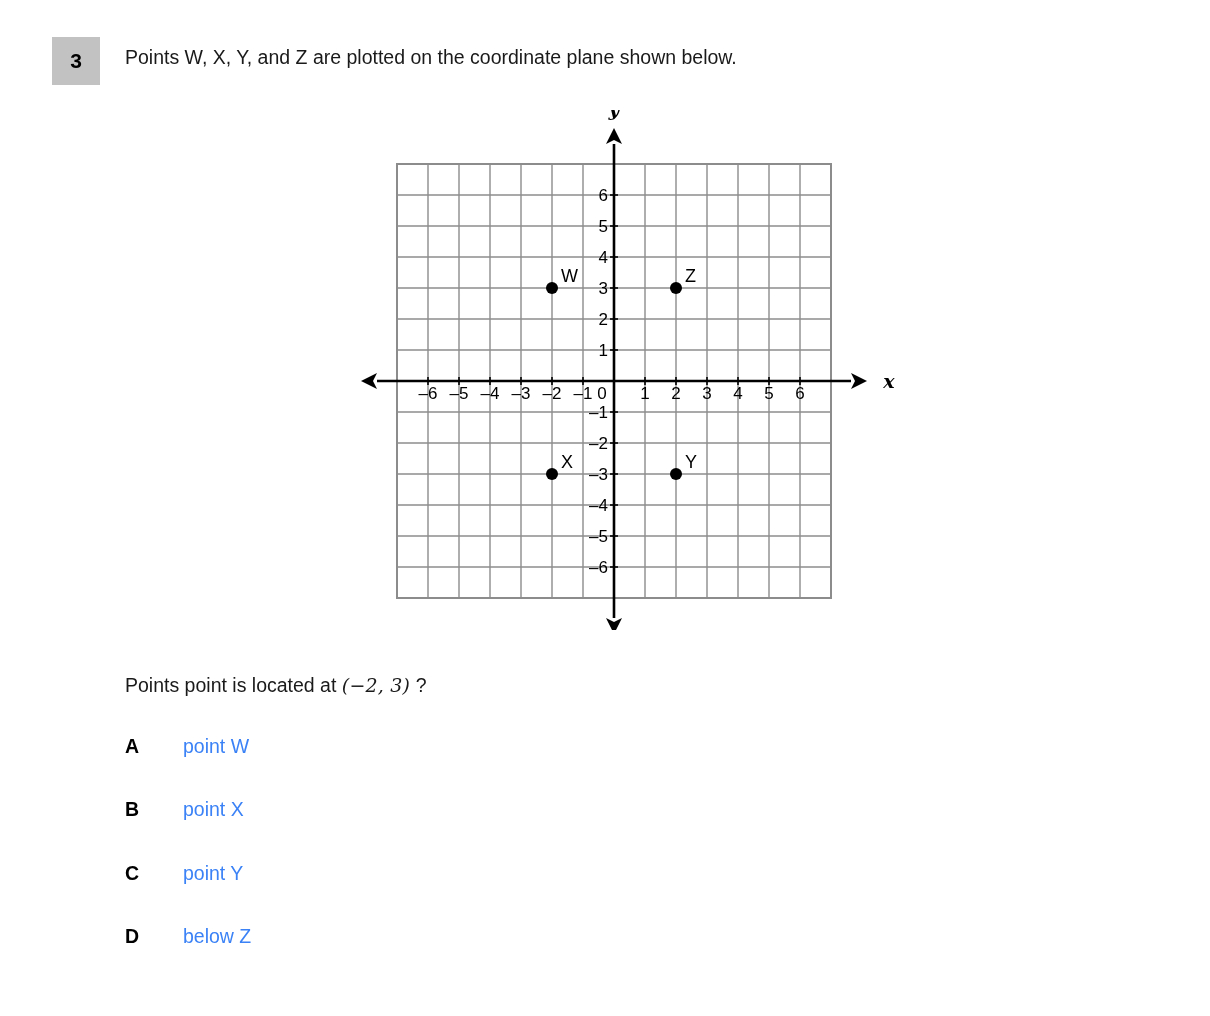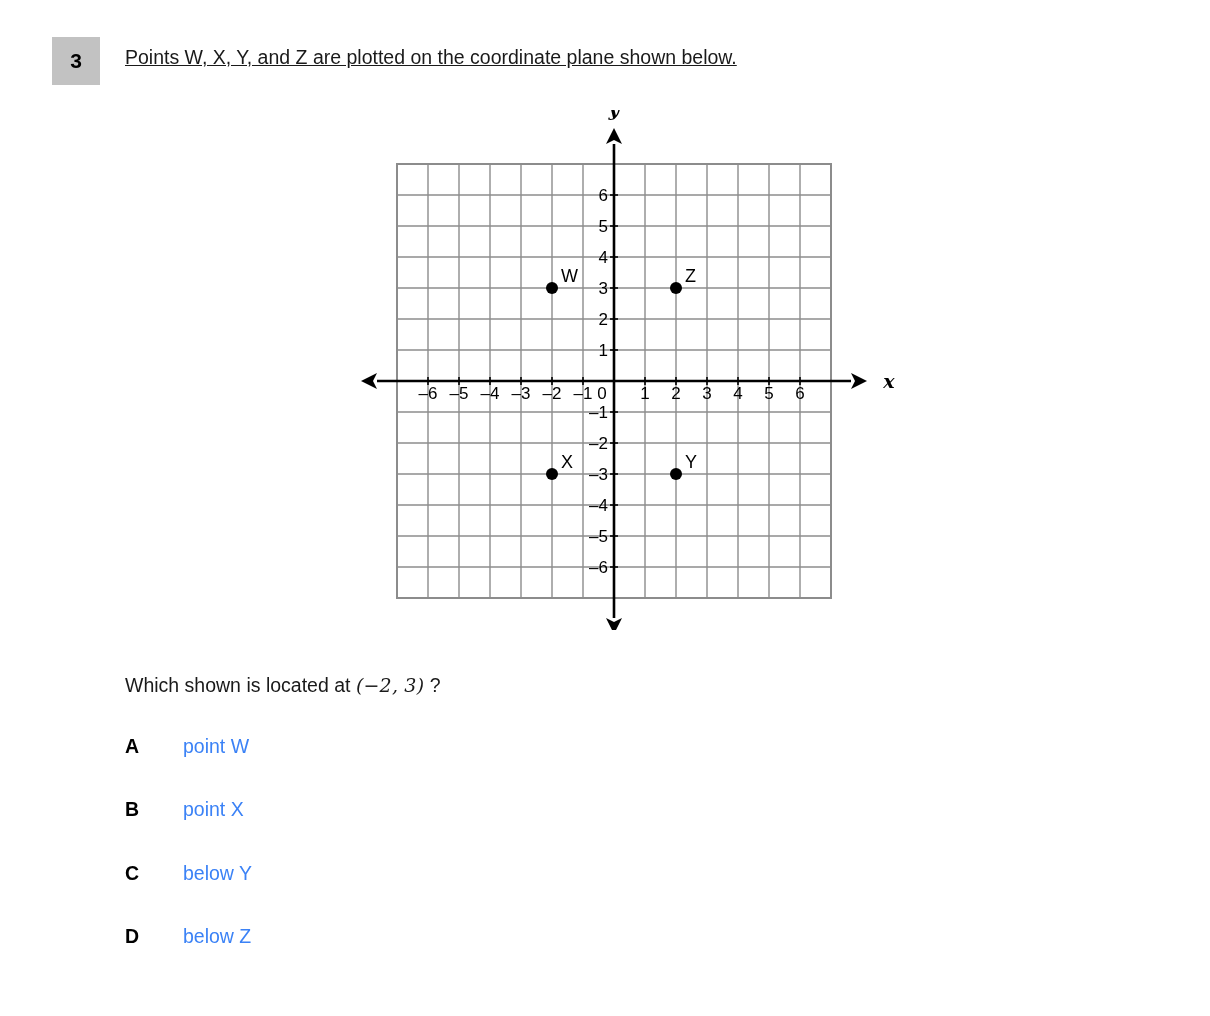--- a/index.html
+++ b/index.html
@@ -32,21 +32,20 @@
     color: #000000;
   }
   #question-stem {
     position: absolute;
     left: 125px;
     top: 44px;
     width: 1000px;
     font-size: 19.5px;
     line-height: 26px;
     color: #1a1a1a;
-    text-decoration: underline;
   }
 
   
   #coordinate-plane {
     position: absolute;
     left: 360px;
     top: 110px;
     width: 540px;
     height: 520px;
   }
@@ -226,33 +225,33 @@
         <text x="325" y="172" class="point-label">Z</text>
         <circle cx="192" cy="364" r="6" fill="#000000"></circle>
         <text x="201" y="358" class="point-label">X</text>
         <circle cx="316" cy="364" r="6" fill="#000000"></circle>
         <text x="325" y="358" class="point-label">Y</text>
       </g>
   </svg>
 </div>
 
 <div id="question-prompt">
-  <span>Which shown is located at</span>
+  <span>Points point is located at</span>
   <span class="mathexpr">(−2, 3)</span>
   <span>?</span>
 </div>
 
 <div class="choice-row" id="choice-row-0">
   <span class="choice-letter">A</span>
   <span class="choice-text">point W</span>
 </div>
 <div class="choice-row" id="choice-row-1">
   <span class="choice-letter">B</span>
   <span class="choice-text">point X</span>
 </div>
 <div class="choice-row" id="choice-row-2">
   <span class="choice-letter">C</span>
-  <span class="choice-text">below Y</span>
+  <span class="choice-text">point Y</span>
 </div>
 <div class="choice-row" id="choice-row-3">
   <span class="choice-letter">D</span>
   <span class="choice-text">below Z</span>
 </div>
 
 </body></html>

